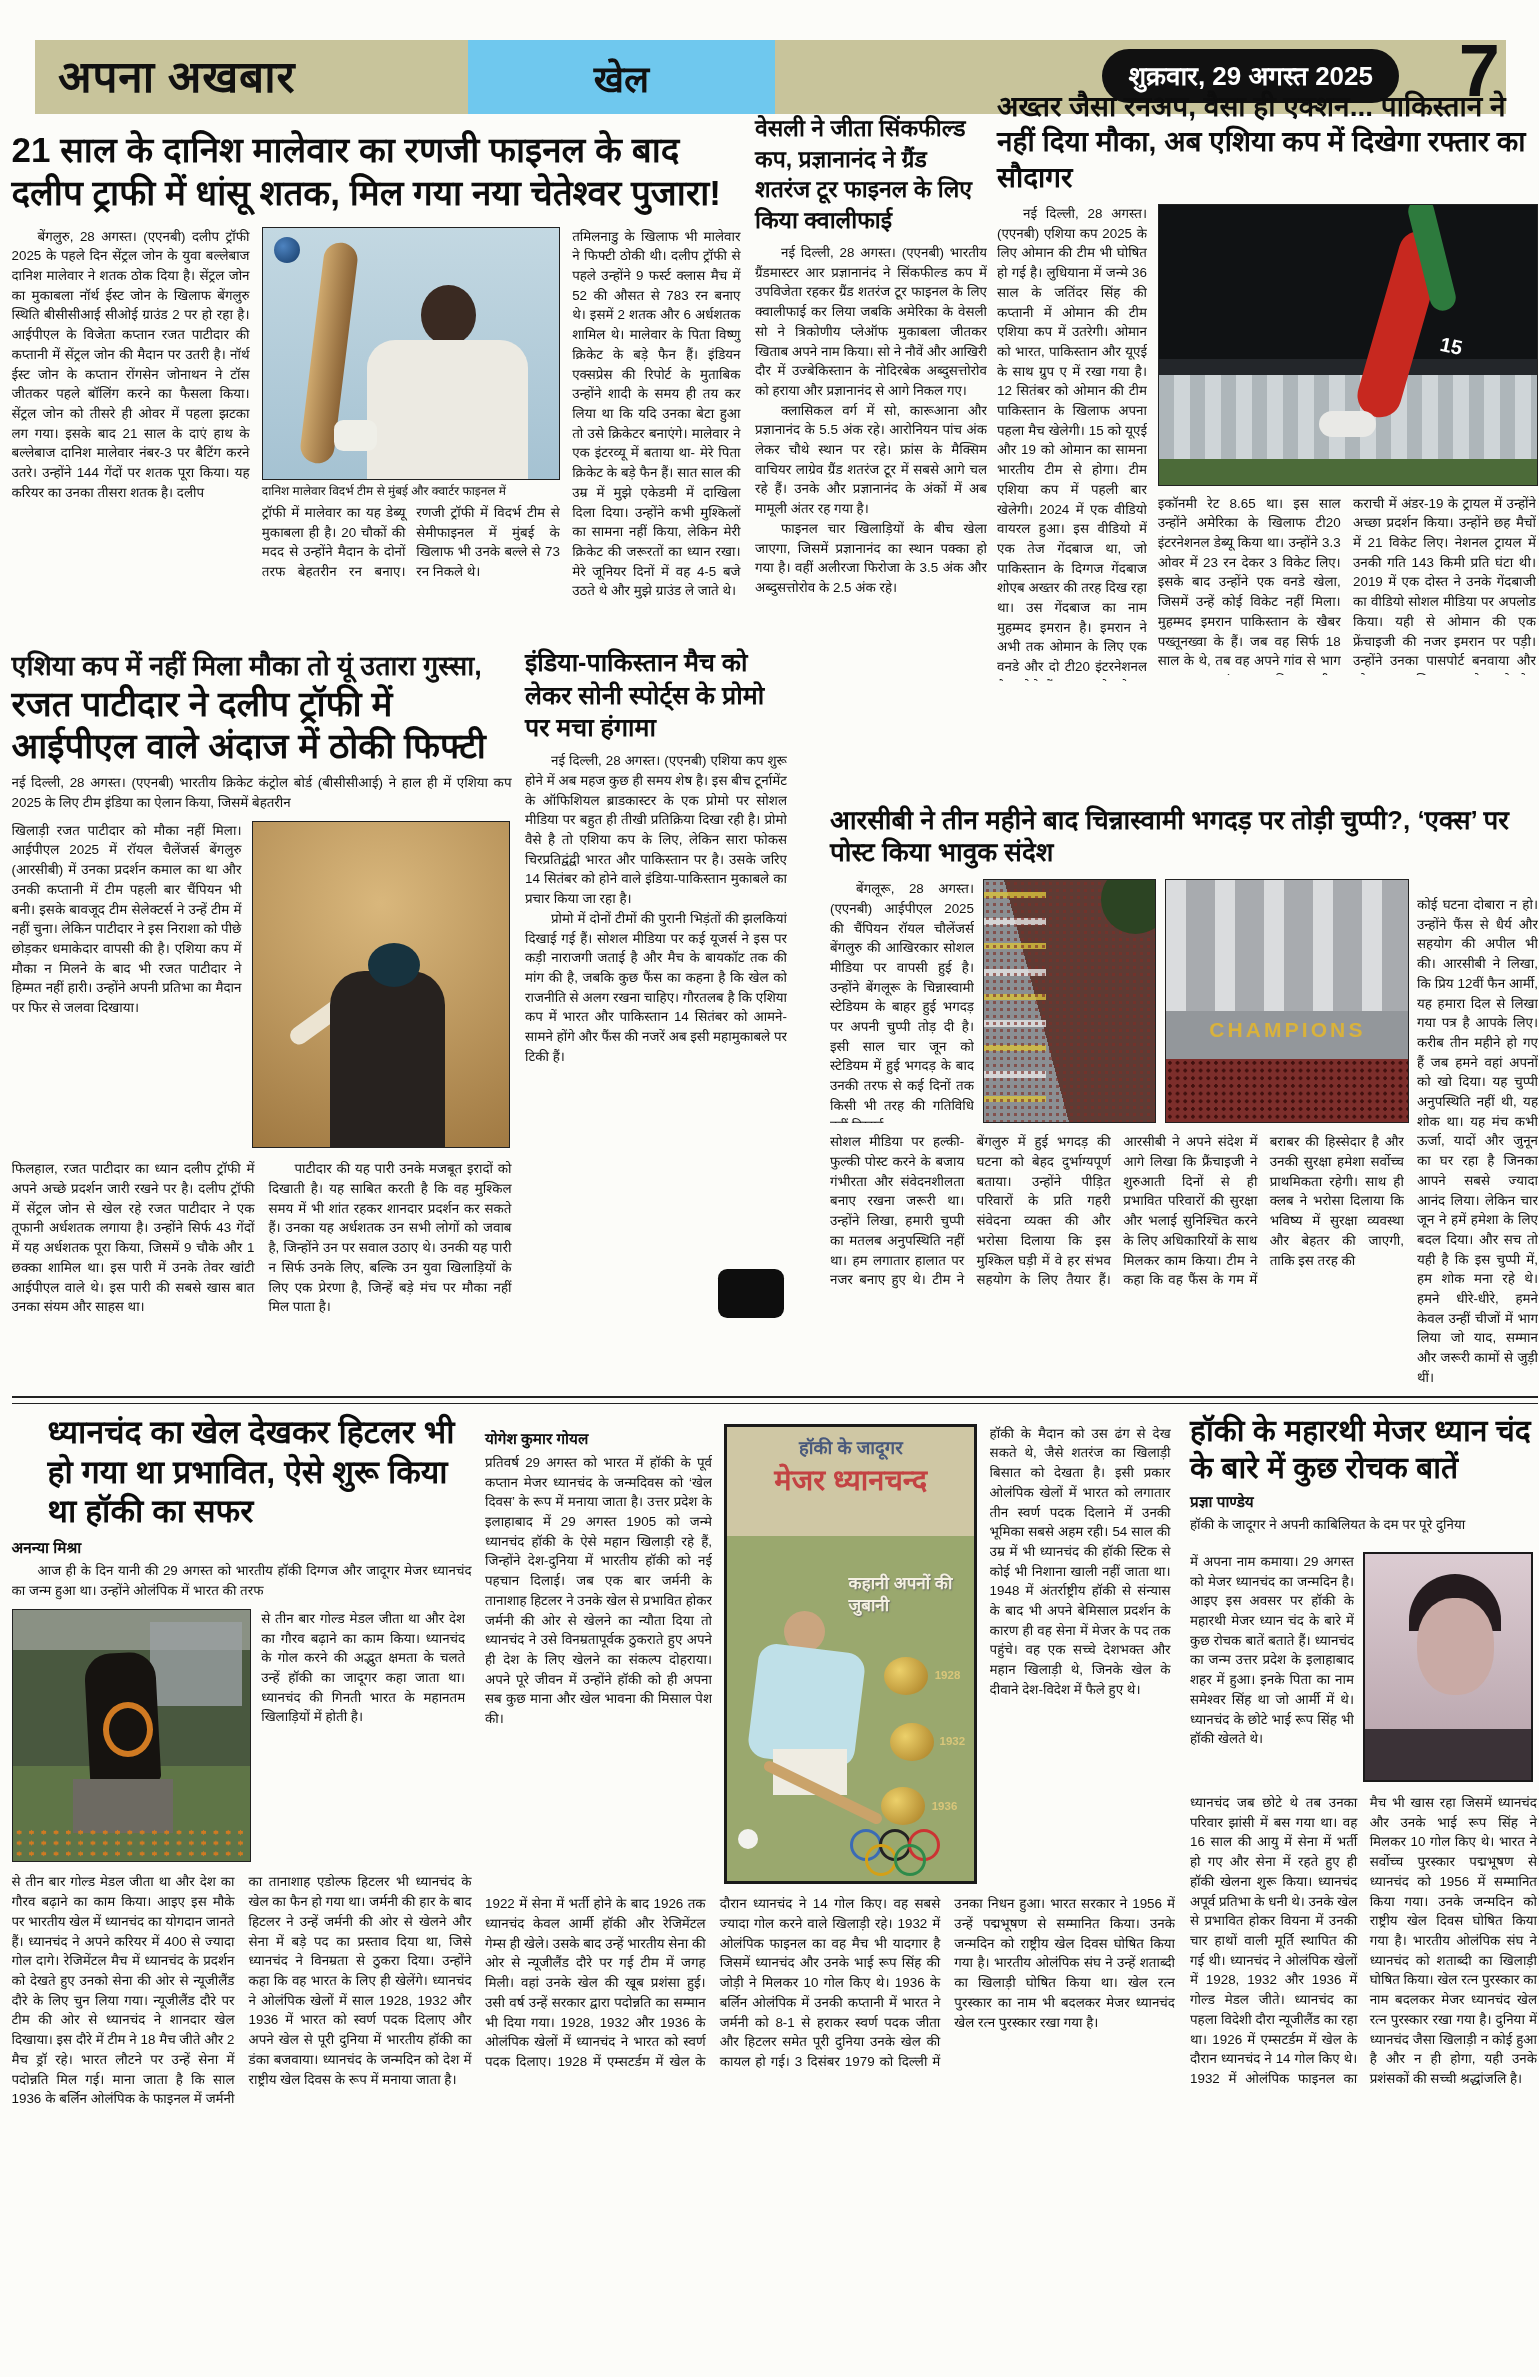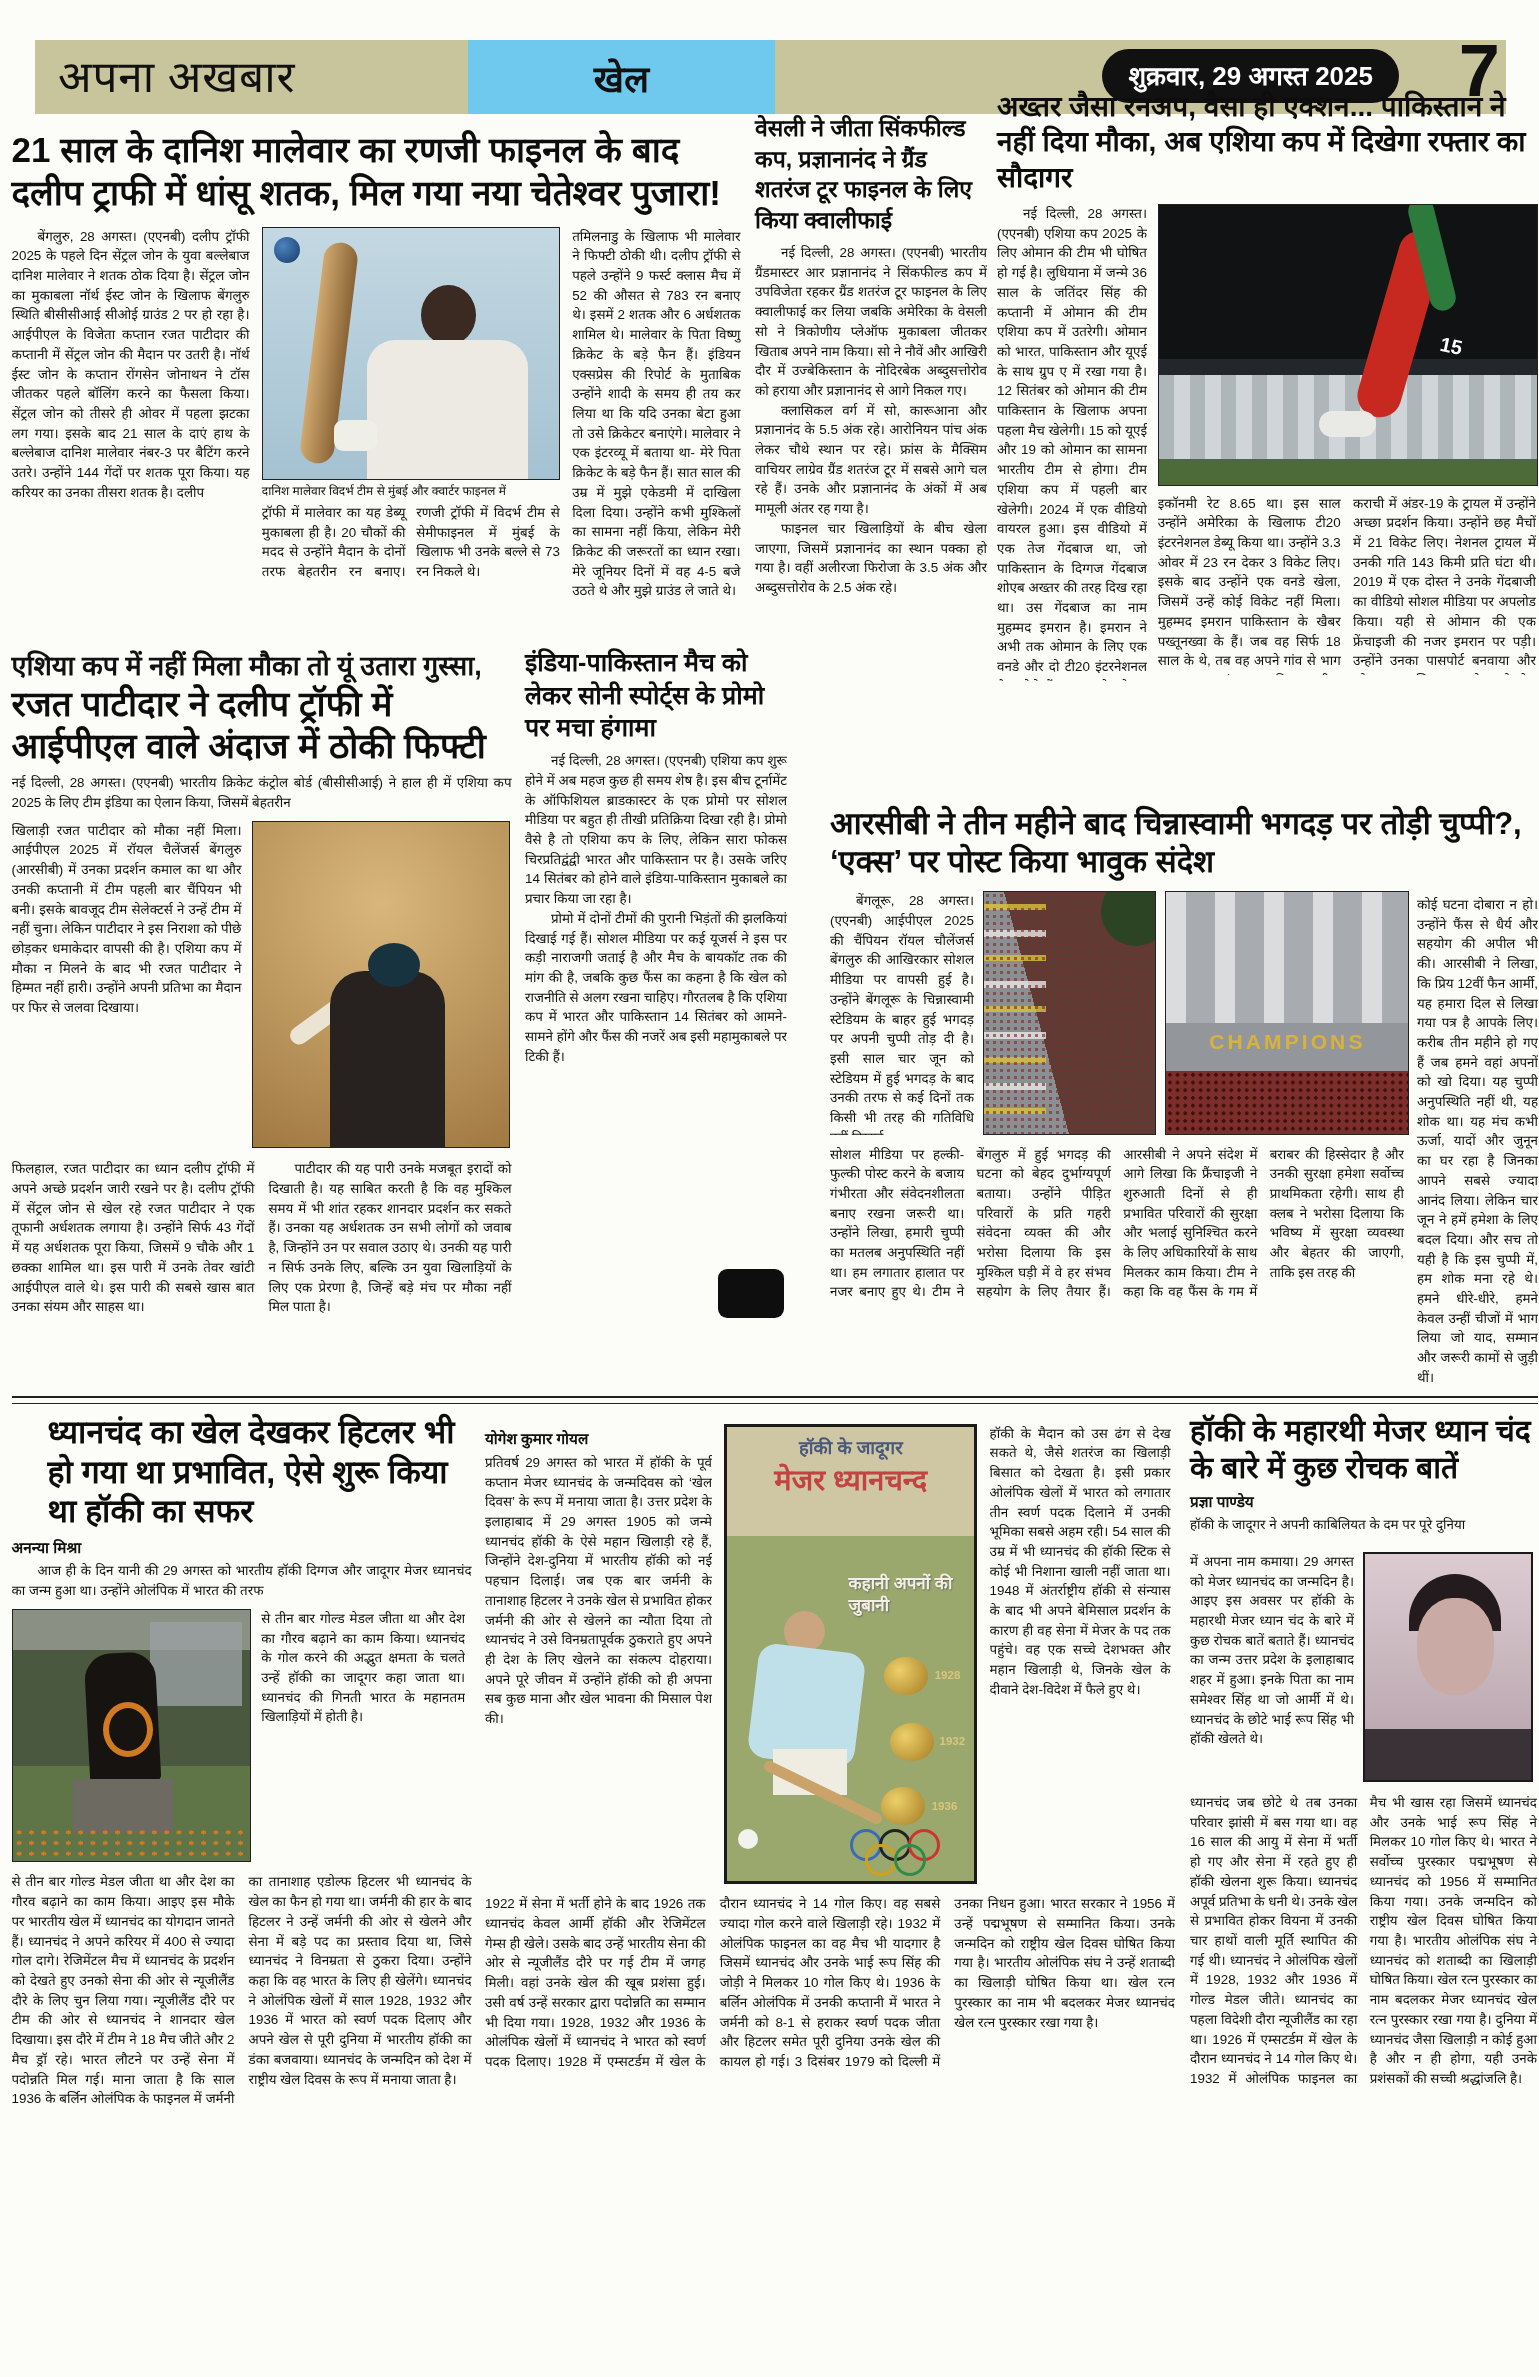--- a/index.html
+++ b/index.html
@@ -1,20 +1,20 @@
 <!DOCTYPE html>
 <html lang="hi" style="font-size:12.3px"><head>
 <meta charset="utf-8">
 <style>
   html,body{margin:0;padding:0;background:#e8e8e4;}
   .page{position:relative;width:1540px;height:2377px;background:#fcfcf9;margin:0 auto;
         font-family:"Liberation Sans","DejaVu Sans",sans-serif;color:#111;overflow:hidden;}
   
   .masthead{position:absolute;left:35px;top:40px;width:1471px;height:74px;background:#c8c49b;}
-  .paper-name{position:absolute;left:23px;top:4.6px;font-size:44px;font-weight:400;letter-spacing:0.8px;}
+  .paper-name{position:absolute;left:23px;top:4.6px;font-size:44px;font-weight:700;letter-spacing:0.8px;}
   .section-badge{position:absolute;left:433px;top:0;width:307px;height:74px;background:#6fc8ee;
         display:flex;align-items:center;justify-content:center;font-size:37px;font-weight:900;}
   .date-pill{position:absolute;right:107px;top:9.2px;height:54px;line-height:54px;background:#111;
         color:#fff;border-radius:29px;padding:0 26px;font-size:26px;font-weight:800;}
   .page-num{position:absolute;right:6.1px;top:-12.3px;font-size:74px;font-weight:900;}
   
   article{position:absolute;}
   .hl{font-weight:900;color:#0d0d0d;}
   .bt{font-size:13.4px;line-height:1.47;text-align:justify;}
   .clip{overflow:hidden;}
@@ -74,21 +74,21 @@
   .pd-bat{position:absolute;left:28px;bottom:130px;width:115px;height:18.4px;border-radius:9.2px;
         background:#ece4d2;transform:rotate(-36deg);}
   .d-bottom{columns:2;column-gap:14px;height:229px;margin-top:10.7px;}
   
   .art-e{left:525px;top:646px;width:262px;}
   .e-h{font-size:25px;line-height:1.3;}
   .e-body{height:506px;margin-top:7.7px;}
   .e-logo{width:66px;height:49px;background:#0e0e0e;border-radius:9.2px;margin:12.3px 3.1px 0 auto;}
   
   .art-f{left:830px;top:805px;width:708px;height:583px;}
-  .f-h{font-size:31px;line-height:1.22;}
+  .f-h{font-size:26px;line-height:1.22;}
   .f-row{display:flex;gap:9.2px;margin-top:10.7px;}
   .f-col1{width:144px;height:244px;}
   .photo-f1{width:173px;height:244px;background:linear-gradient(75deg,#8b8f93 0 36%,#5e3b34 36% 100%);}
   .pf1-dots{position:absolute;inset:0;background-image:radial-gradient(#7d2f28 1.7px,transparent 1.7px);
         background-size:7px 7px;opacity:.65;}
   .pf1-cars{position:absolute;left:0;top:0;width:36%;height:100%;
         background:repeating-linear-gradient(0deg,transparent 0 20px,#d9c23b 20px 26px,transparent 26px 44px,#e8e8e8 44px 51px);opacity:.8;}
   .pf1-trees{position:absolute;right:-15.3px;top:-15.3px;width:69px;height:69px;border-radius:50%;background:#2c4423;}
   .photo-f2{width:244px;height:244px;background:linear-gradient(180deg,#c2c5c8 0 54%,#93979b 54% 74%,#7c2e2b 74% 100%);}
   .pf2-pillars{position:absolute;left:0;top:0;right:0;height:54%;

